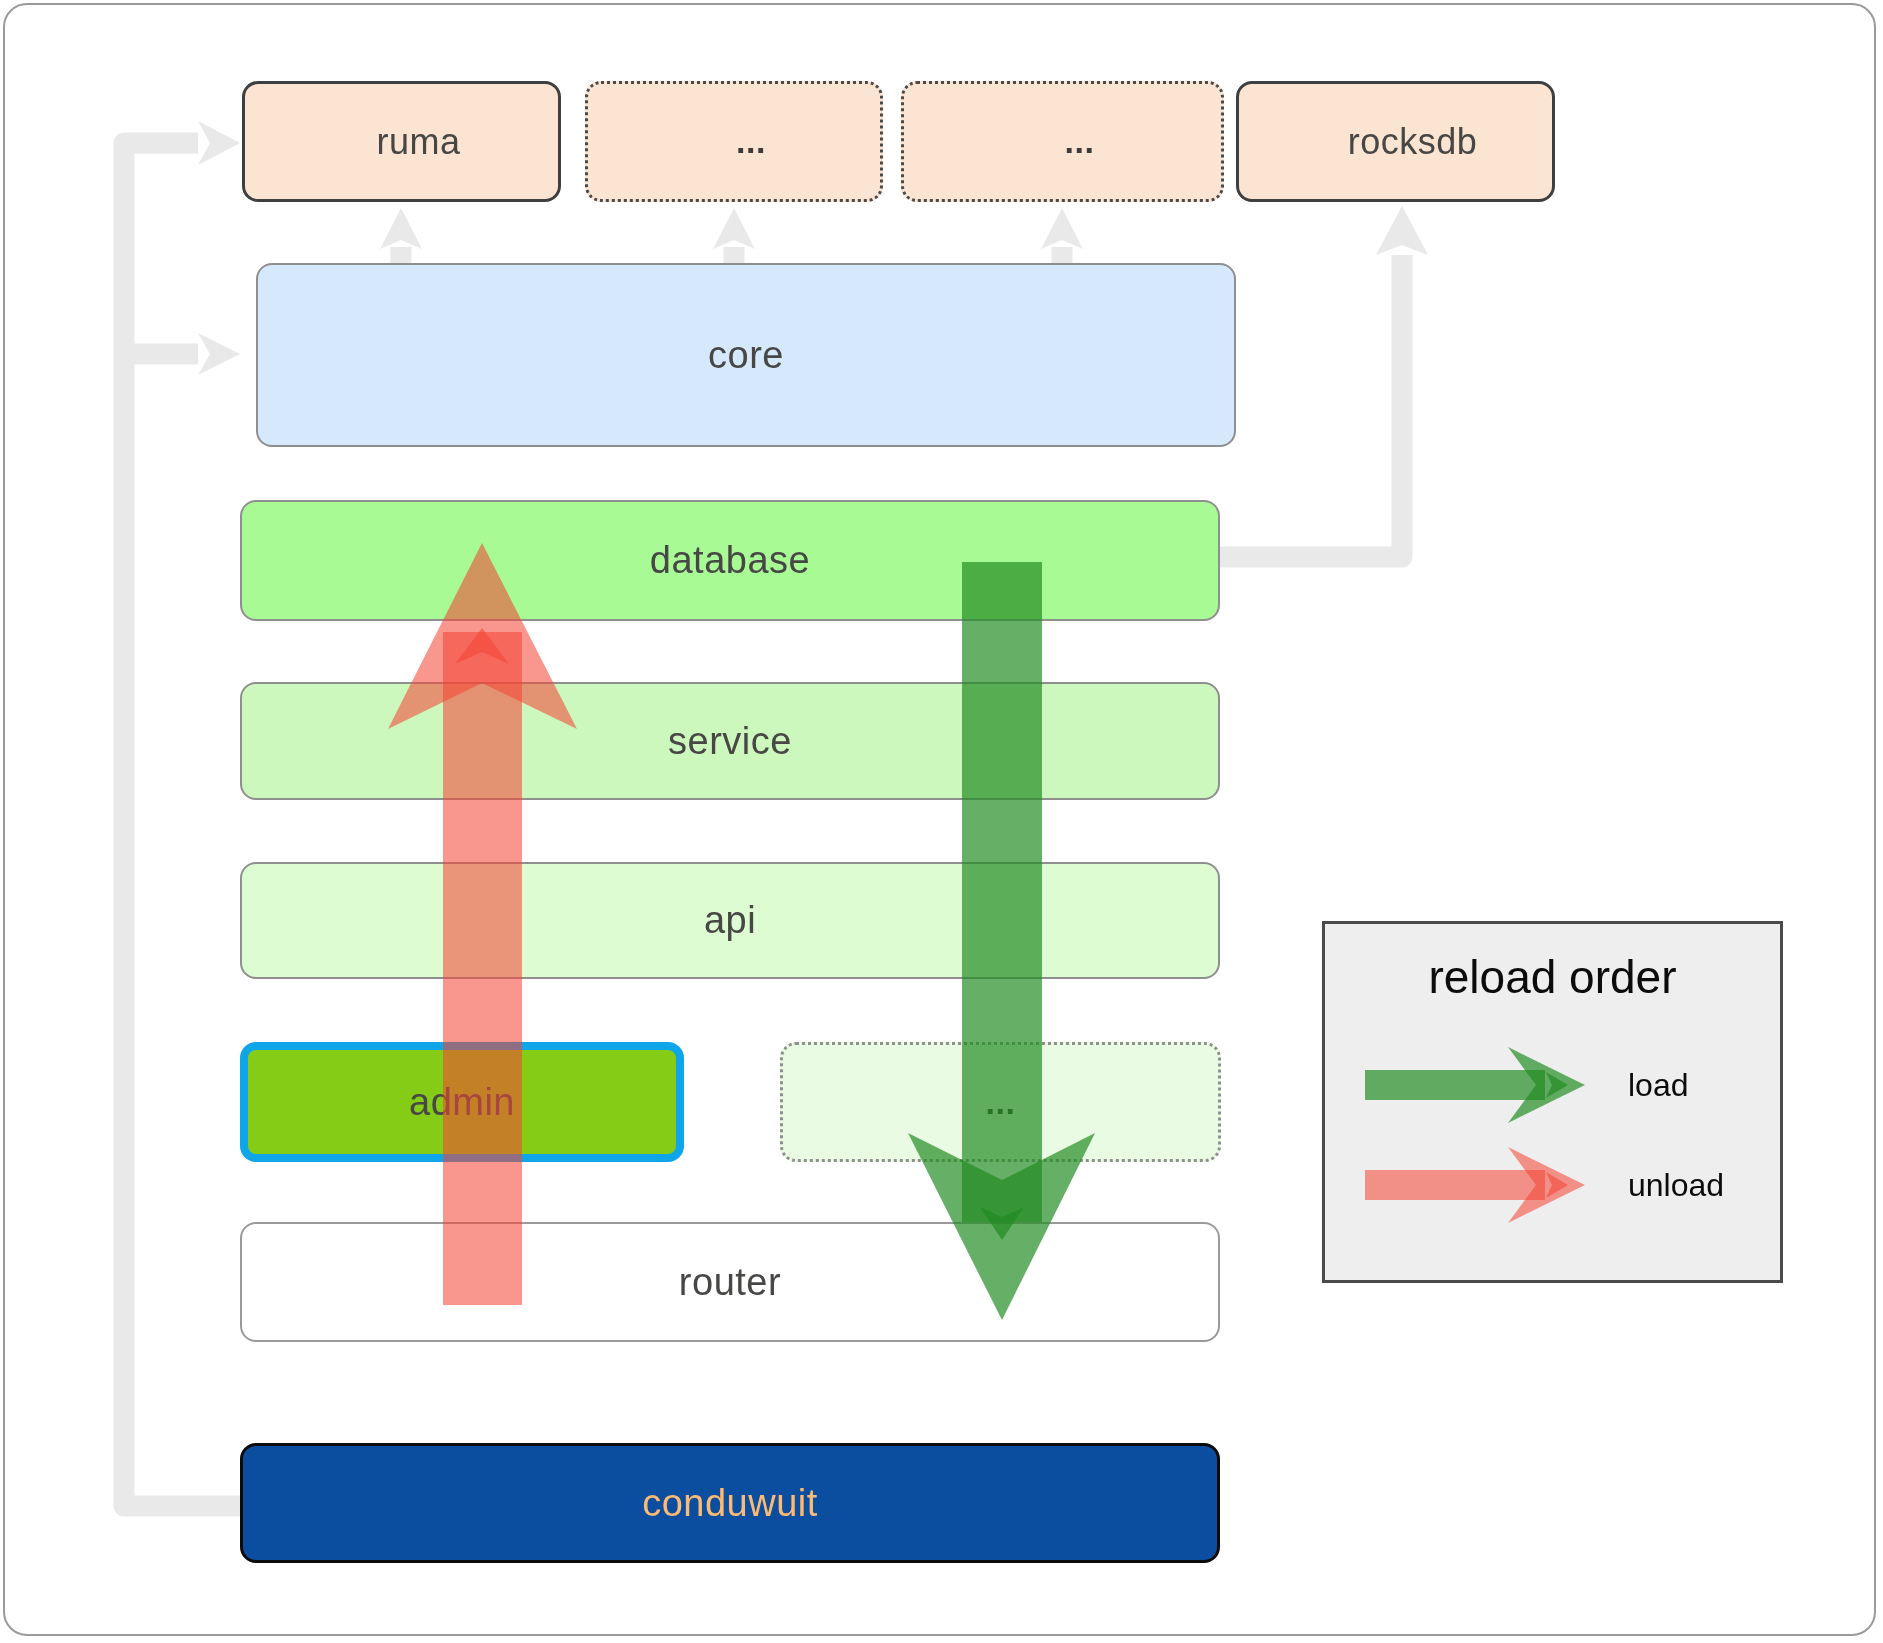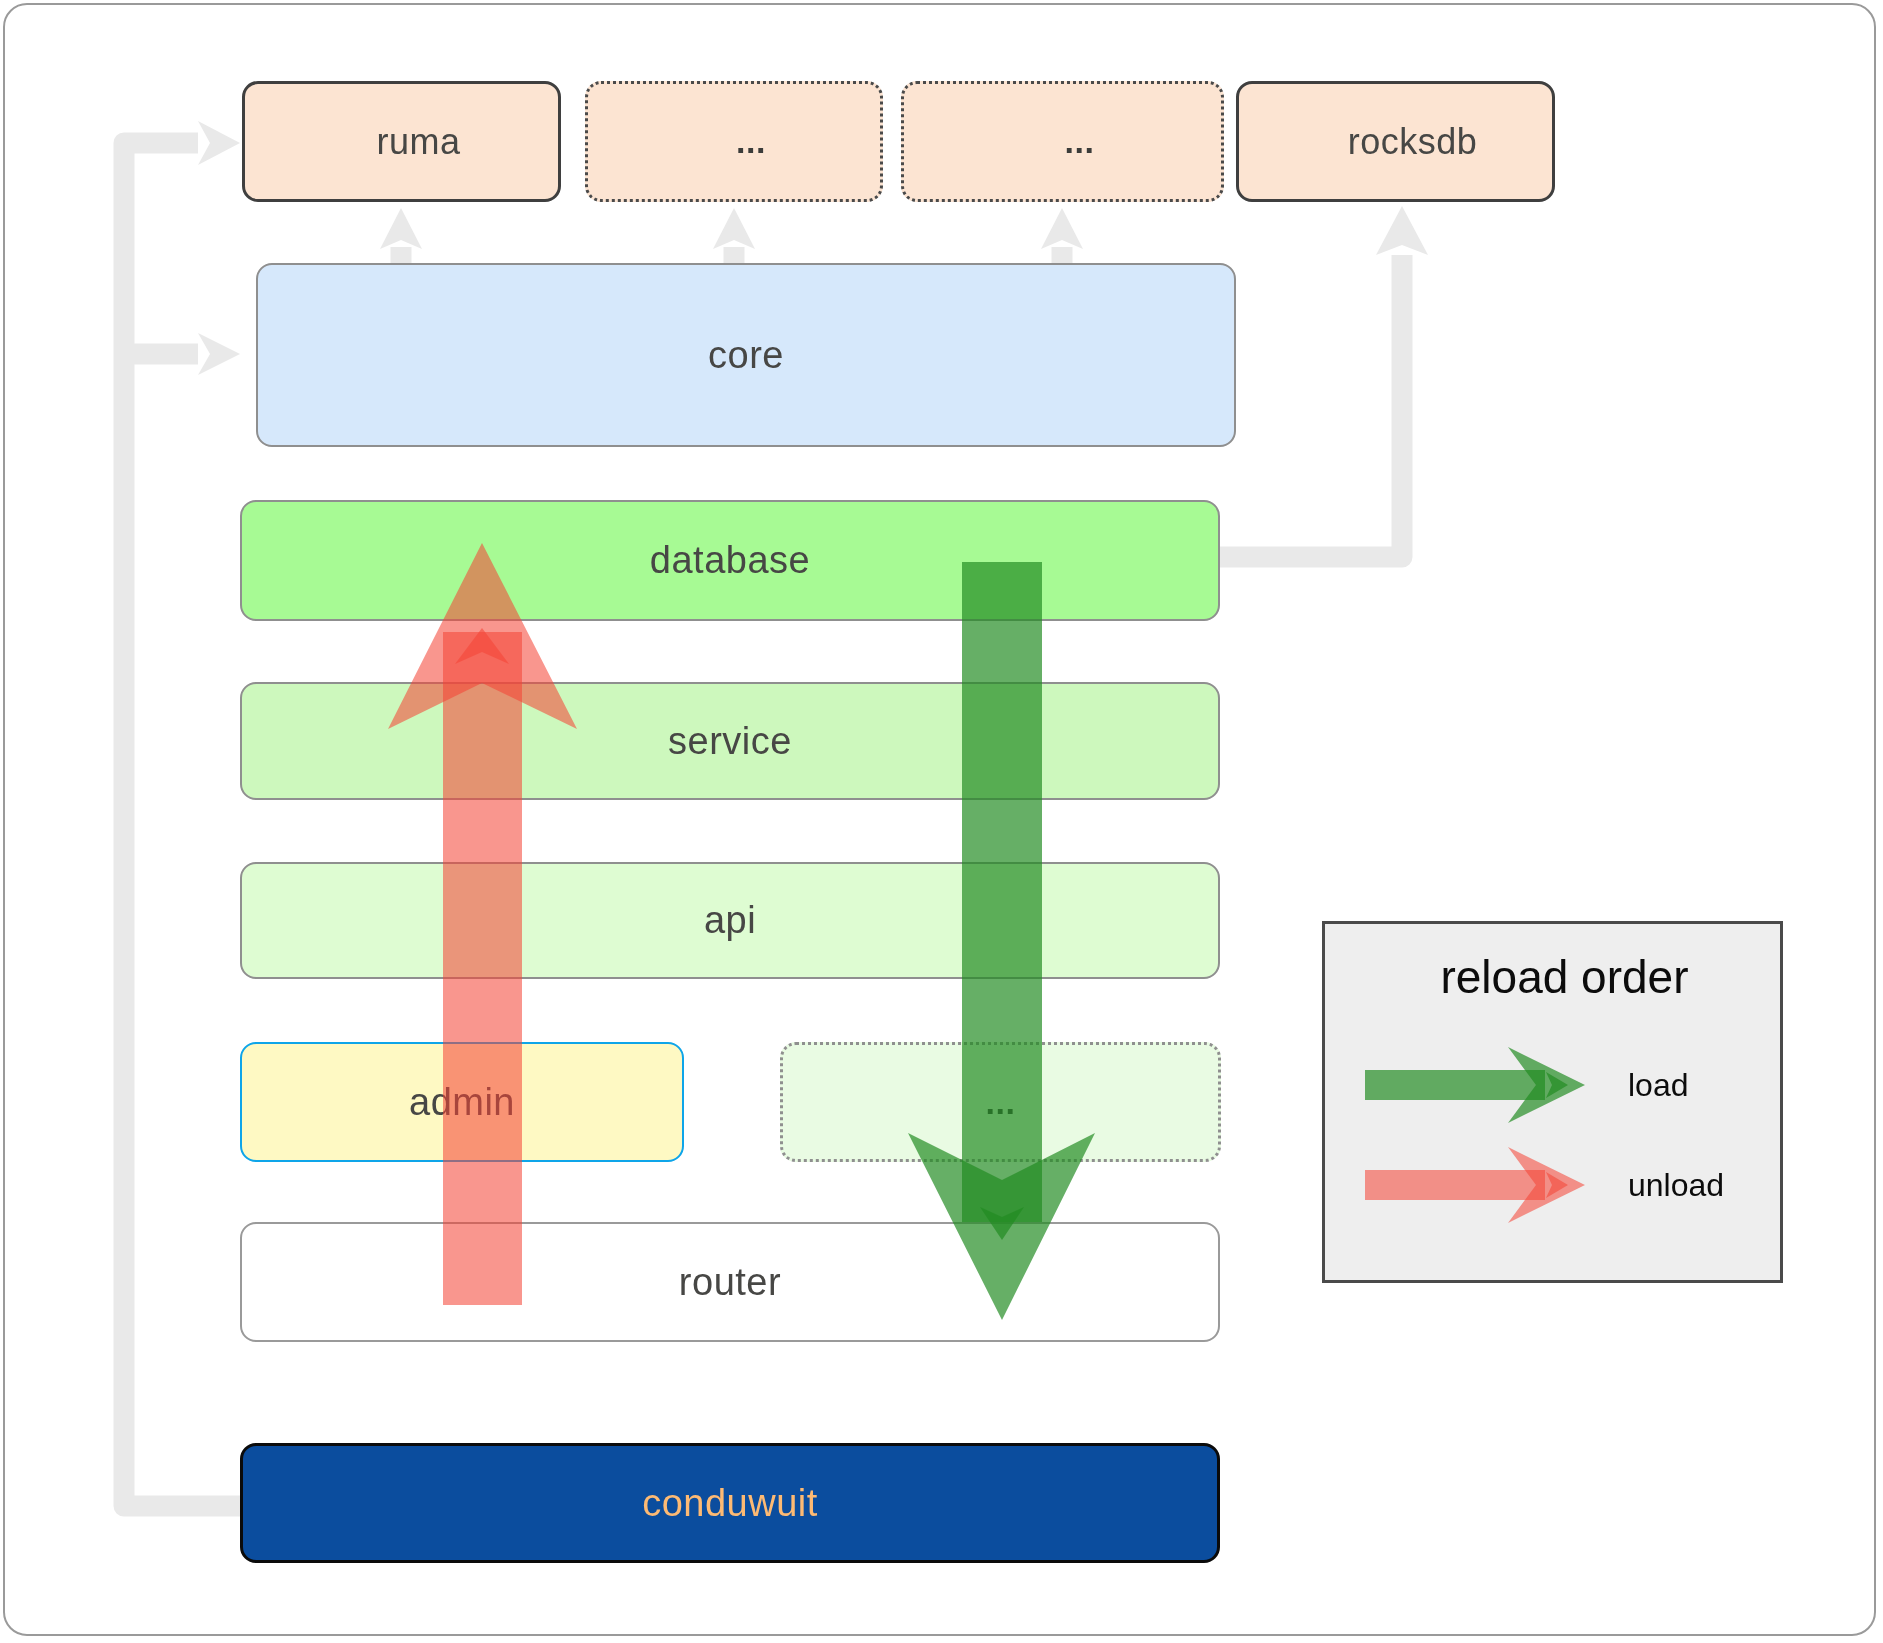--- a/index.html
+++ b/index.html
@@ -10,28 +10,28 @@
   .layer{position:absolute;left:0;top:0;width:1883px;height:1643px;pointer-events:none;}
   .node{position:absolute;display:flex;align-items:center;justify-content:center;
         box-sizing:border-box;border-radius:16px;font-size:38px;color:#474745;
         letter-spacing:0.5px;z-index:2;}
   .peach{background:#fce4d2;border:3px solid #3f3f3f;font-size:36px;padding-left:34px;}
   .peach.dotted{border:3px dotted #4a4a4a;}
   .blue{background:#d6e8fb;border:2px solid #8f8f8f;}
   .green1{background:#a7fa94;border:2px solid #8f8f8f;}
   .green2{background:#cdf8bd;border:2px solid #8f8f8f;}
   .green3{background:#defcd2;border:2px solid #8f8f8f;}
-  .green4{background:#fef9c3;border:2px solid #0ea5e9;}
+  .green4{background:#84cc16;border:8px solid #0ea5e9;}
   .green4.dotted{background:#e9fbe3;border:3px dotted #8f8f8f;}
   .white{background:#ffffff;border:2px solid #9a9a9a;}
   .navy{background:#0b4d9e;border:3px solid #0b0b0b;color:#fdba74;}
   .dots-label{font-weight:700;font-size:34px;color:#3c3c3a;}
   .legend{position:absolute;left:1322px;top:921px;width:461px;height:362px;
           background:#eeeeee;border:3px solid #4a4a4a;box-sizing:border-box;z-index:2;}
-  .legend-title{position:absolute;left:12px;top:26px;width:100%;text-align:center;
+  .legend-title{position:absolute;left:0;top:26px;width:100%;text-align:center;
                 font-size:46px;color:#0c0c0c;}
   .legend-label{position:absolute;left:303px;transform:translateY(-50%);
                 font-size:32px;color:#0c0c0c;}
   .svg-abs{position:absolute;left:0;top:0;}
 </style>
 </head>
 <body>
 
 <div class="frame"></div>
 

